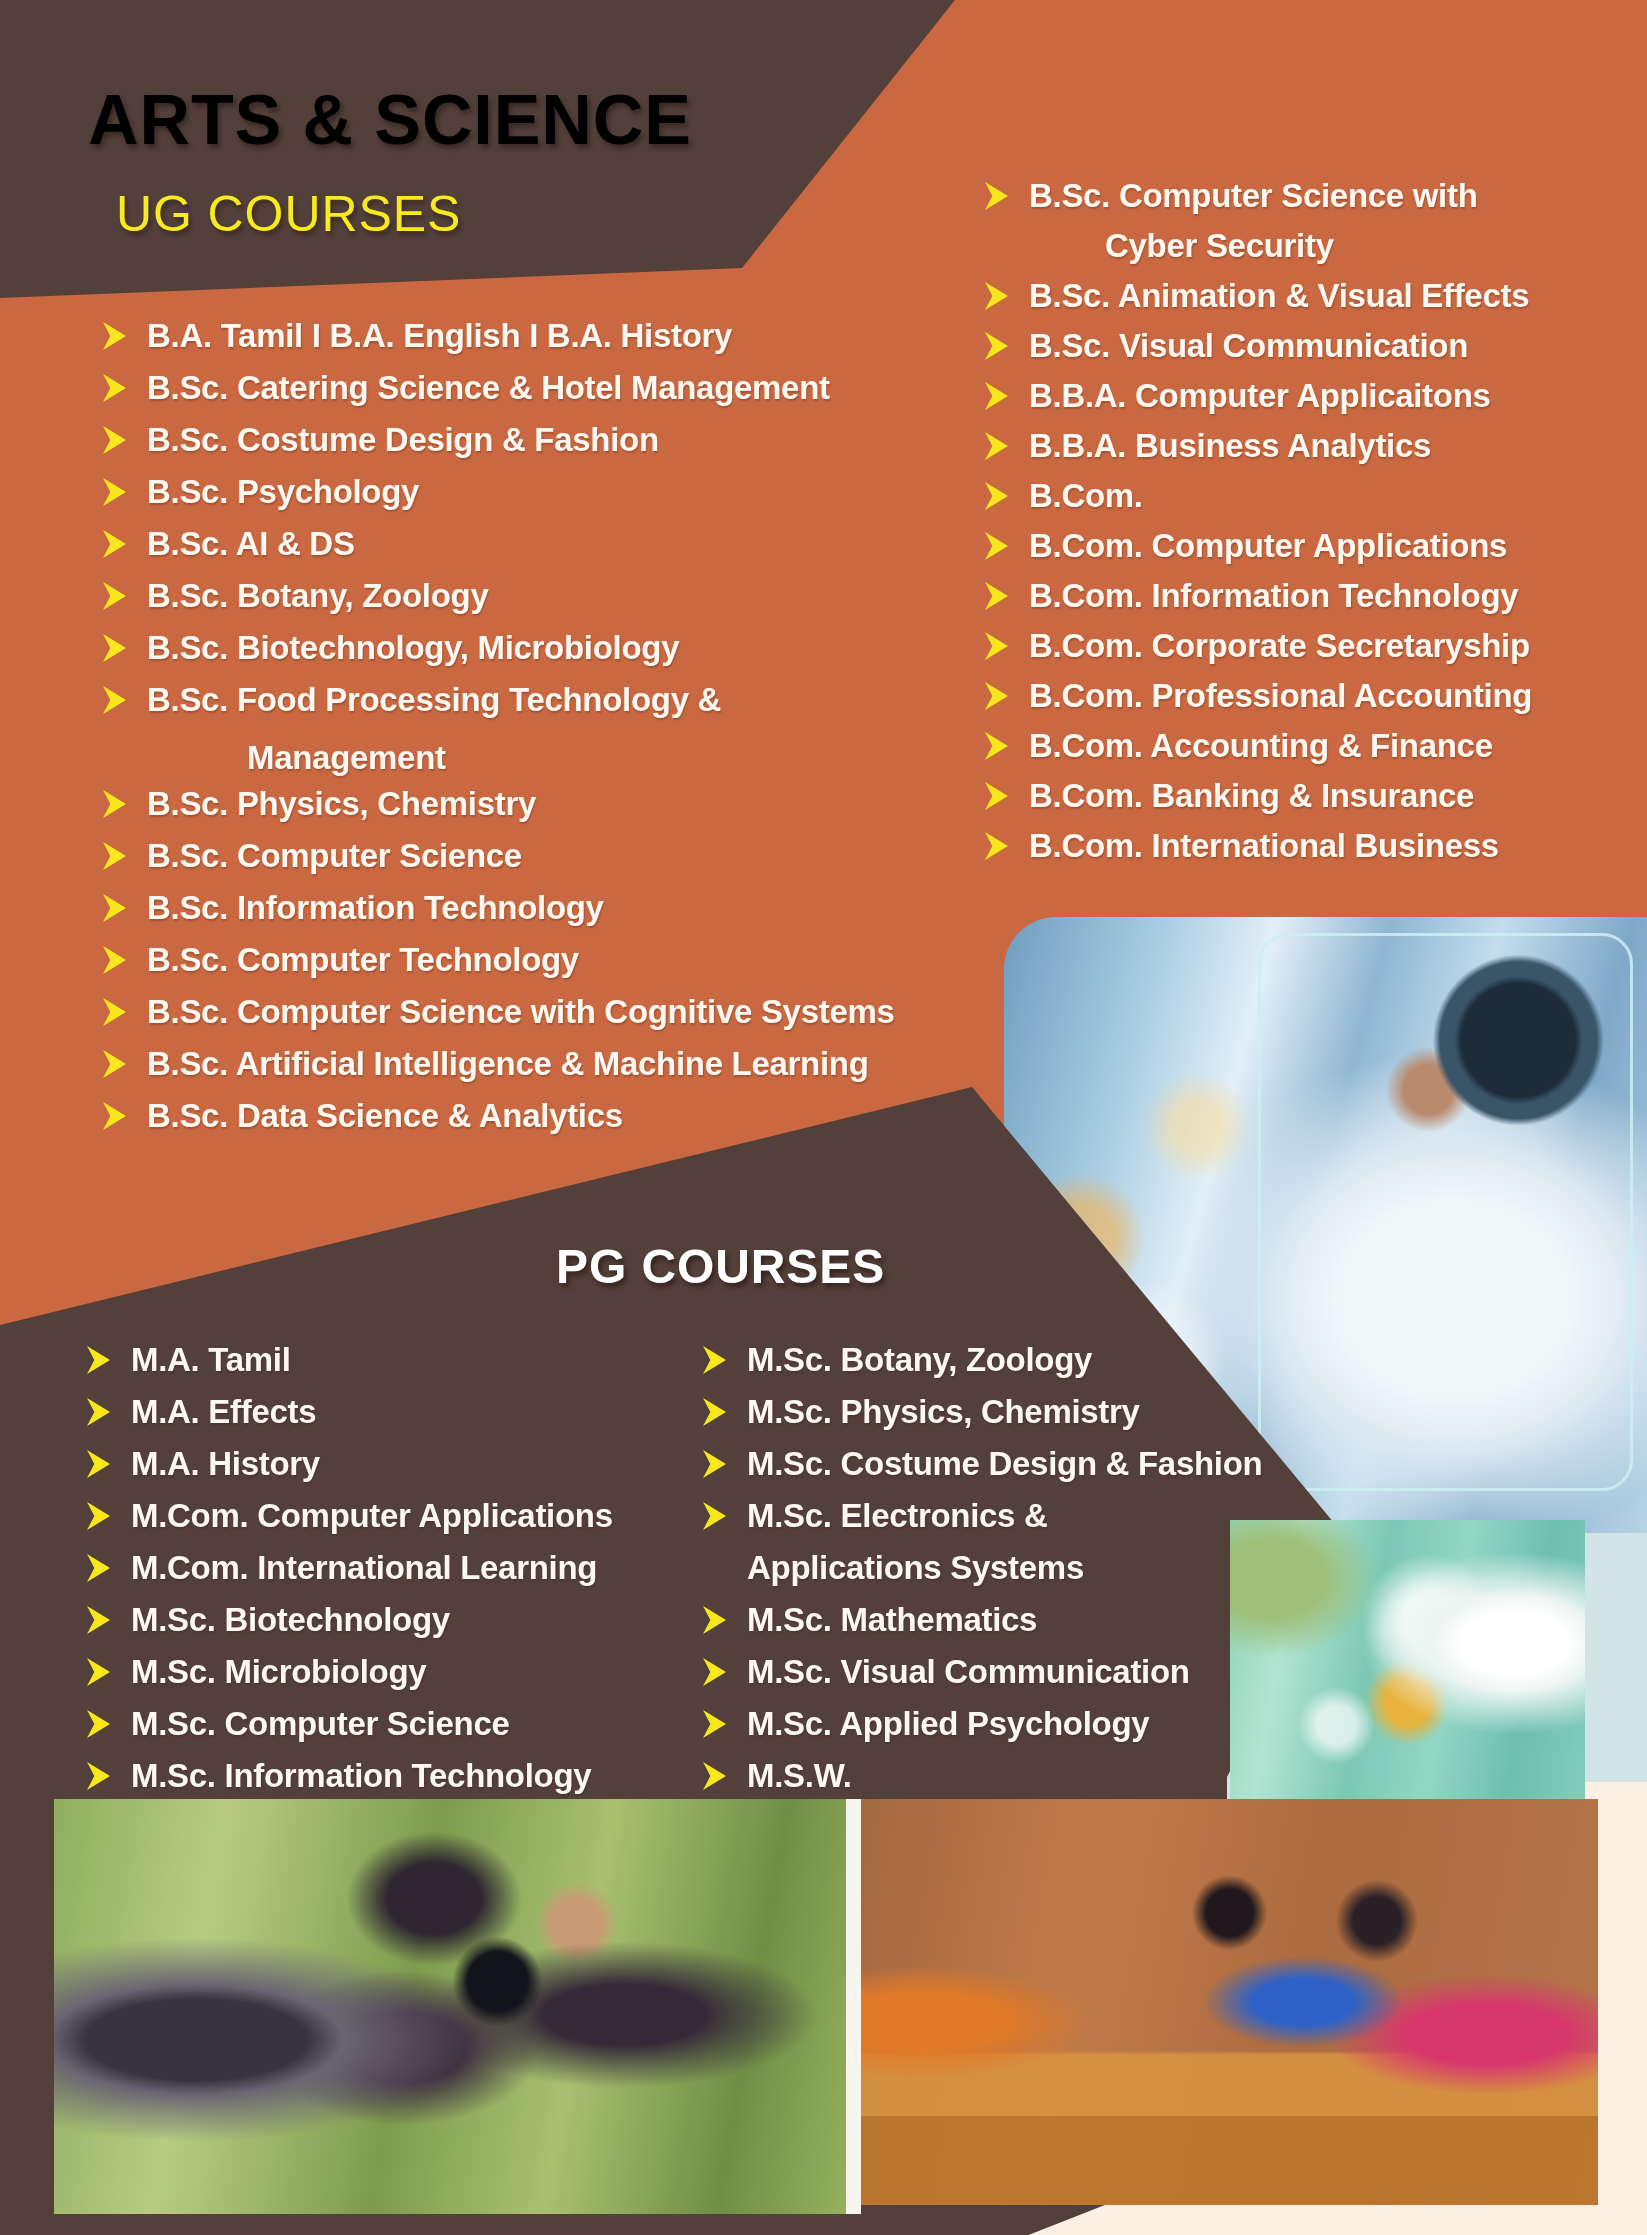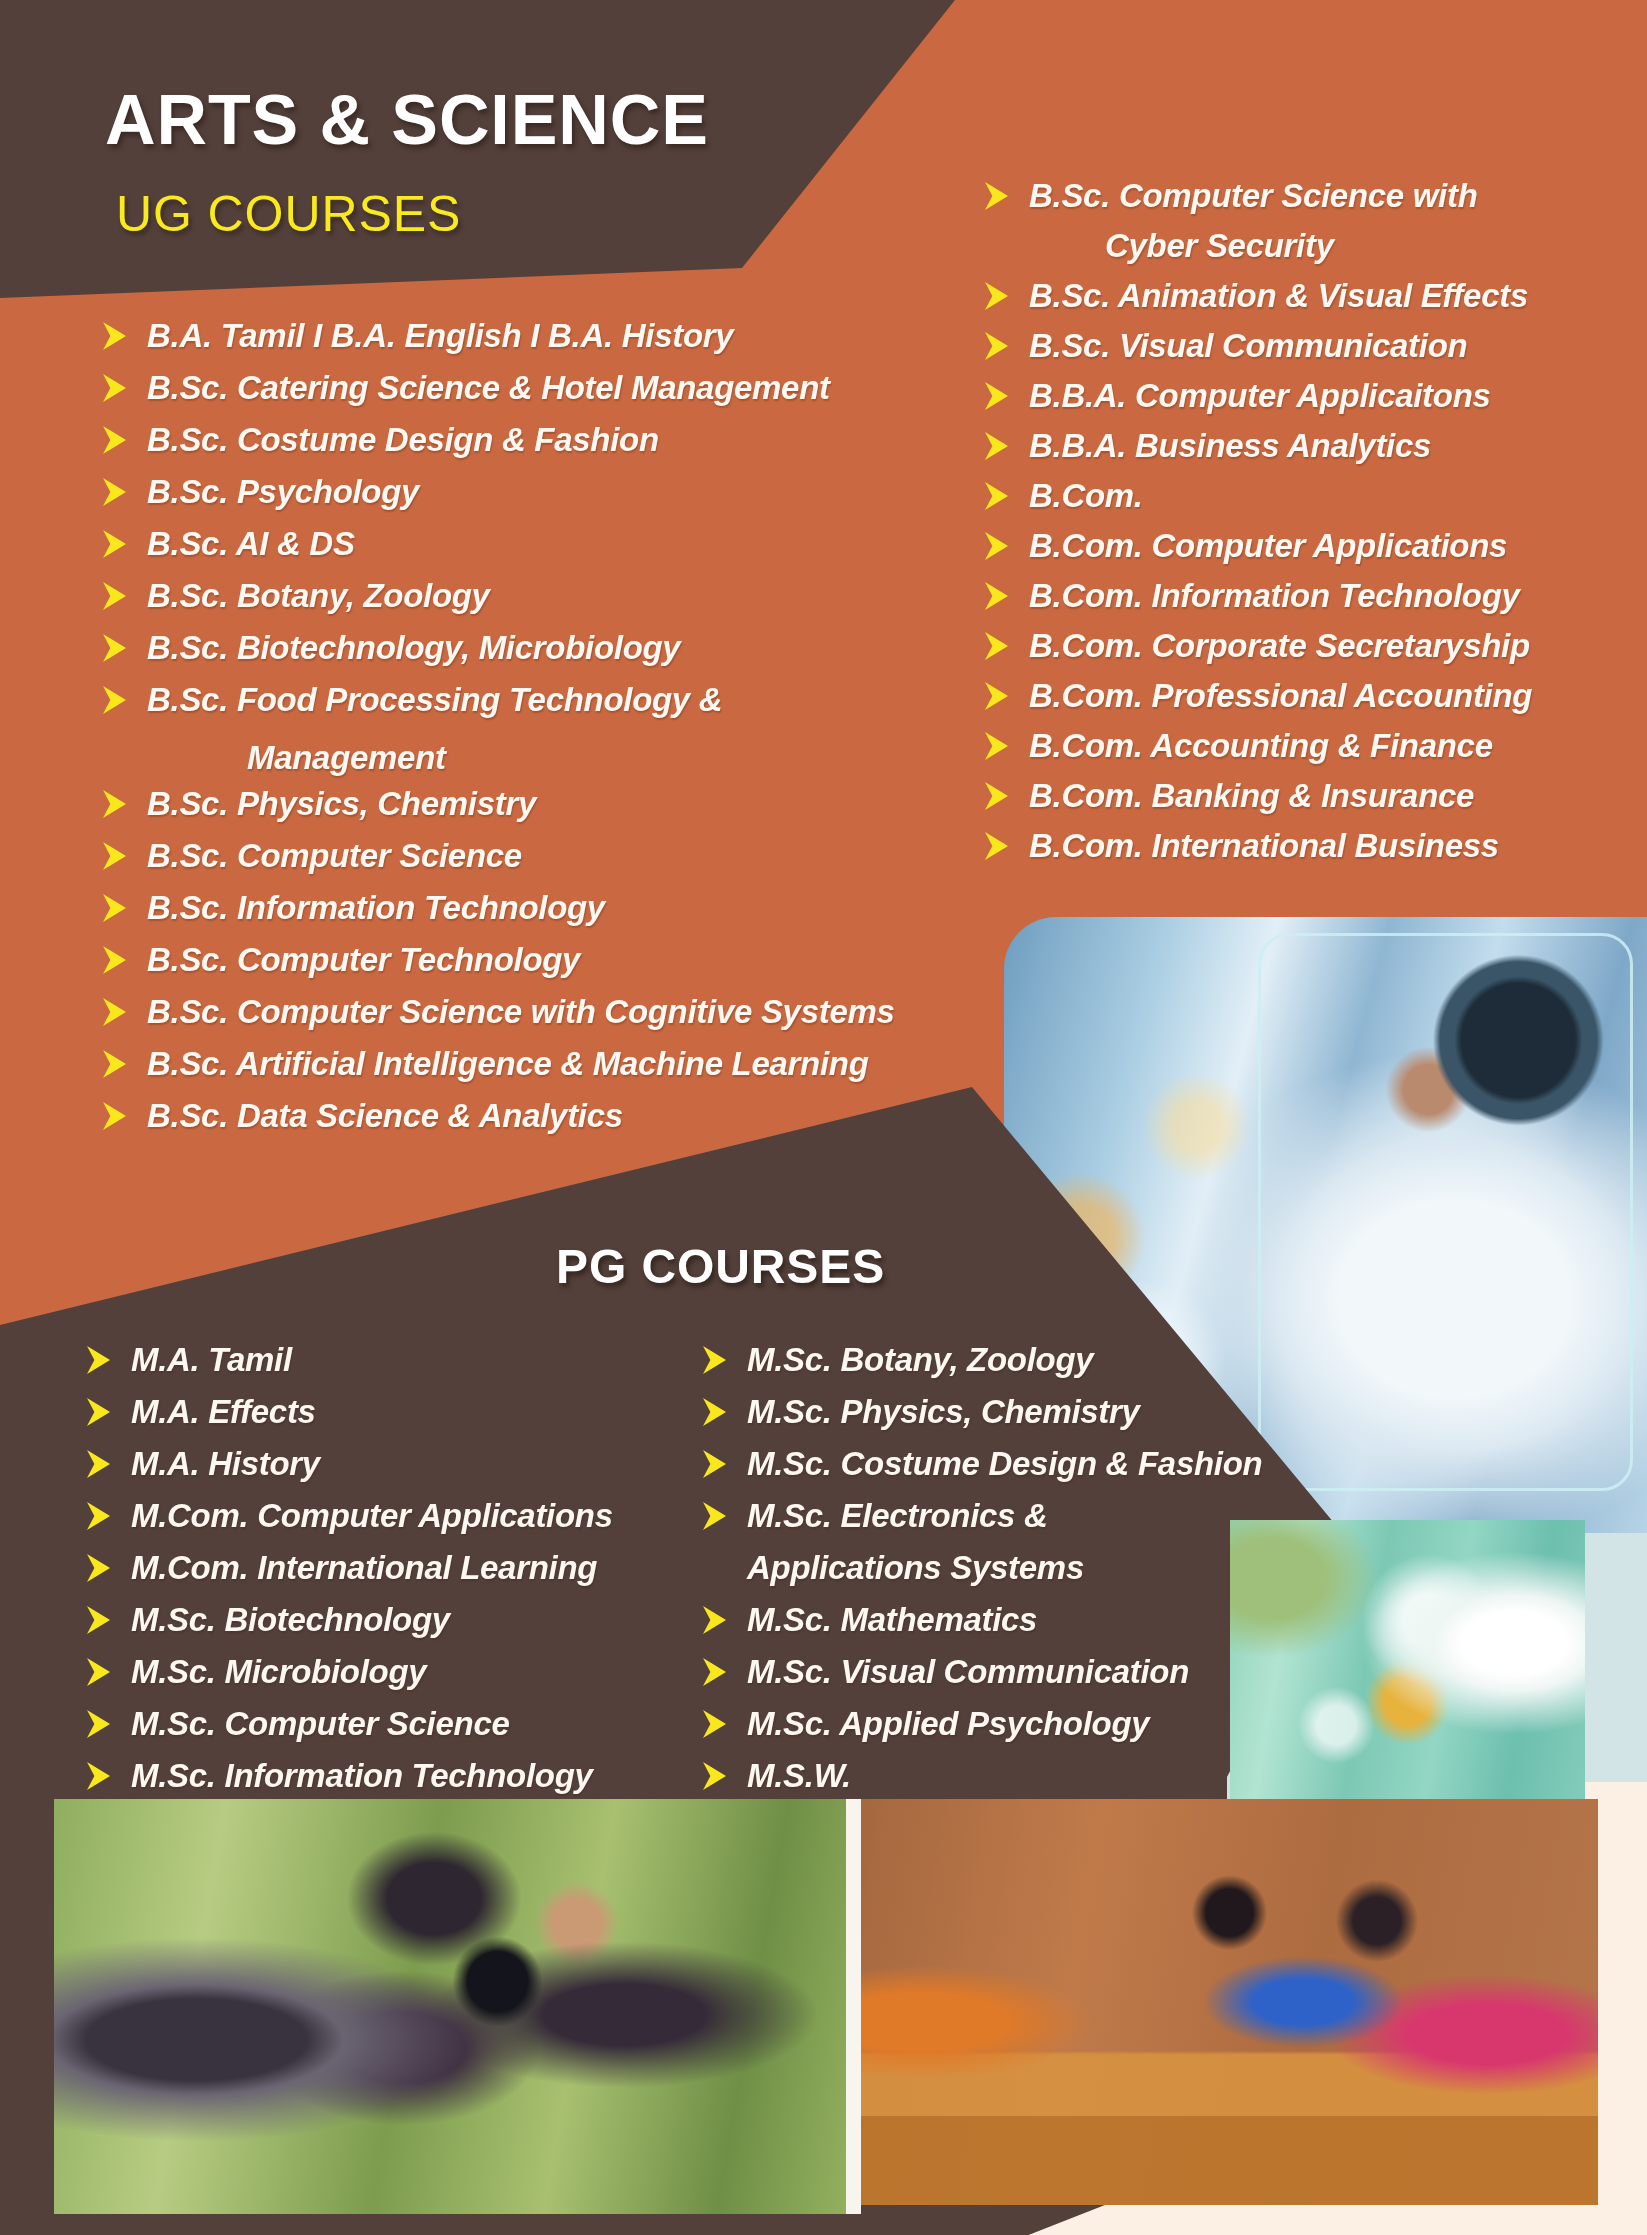--- a/index.html
+++ b/index.html
@@ -79,21 +79,21 @@
       radial-gradient(ellipse at 60% 50%, #2e62c8 0 8%, rgba(0,0,0,0) 16%),
       radial-gradient(ellipse at 85% 58%, #d8376e 0 9%, rgba(0,0,0,0) 18%),
       radial-gradient(circle at 50% 28%, #20181c 0 5%, rgba(0,0,0,0) 8%),
       radial-gradient(circle at 70% 30%, #2a2026 0 4%, rgba(0,0,0,0) 7%),
       linear-gradient(180deg, rgba(0,0,0,0) 62%, rgba(216,146,64,.9) 63% 78%, rgba(188,118,44,.92) 78% 100%),
       linear-gradient(100deg,#a5683f 0%,#c07a4a 30%,#ad6b40 60%,#b5754a 100%);
   }
 
   
   .page-title{
-    left:105px;top:80px;color:#ffffff;font-size:70px;font-weight:700;letter-spacing:0.9px;
+    left:88px;top:80px;color:#000000;font-size:70px;font-weight:700;letter-spacing:0.9px;
     text-shadow:2.6px 3.5px 5.2px rgba(35,22,18,.55);white-space:nowrap;
   }
   .ug-heading{
     left:116px;top:185px;color:#f8ea1e;font-size:50px;font-weight:400;letter-spacing:0.9px;
     text-shadow:2.6px 3.5px 4.4px rgba(35,22,18,.5);white-space:nowrap;
   }
   .pg-heading{
     left:556px;top:1239px;color:#ffffff;font-size:48px;font-weight:700;letter-spacing:0.9px;
     text-shadow:2.6px 3.5px 5.2px rgba(30,18,14,.6);white-space:nowrap;
   }
@@ -105,21 +105,20 @@
   .list-ug-right .row{height:50px;}
   .list-pg .row{height:52px;}
   .arrow{
     width:23px;height:28px;background:#f8e71c;flex:0 0 23px;margin-right:21px;
     clip-path:polygon(0 0,100% 50%,0 100%,32% 50%);
     filter:drop-shadow(0.9px 1.7px 0.9px rgba(60,30,20,.25));
   }
   .ct{
     color:#fdf9f2;font-size:33px;font-weight:700;letter-spacing:-0.3px;white-space:nowrap;
     text-shadow:0.9px 1.7px 1.7px rgba(60,30,20,.28);
-    font-style:italic;
   }
 </style>
 </head>
 <body>
 
 <div class="abs lightblue-strip"></div>
 <div class="abs cream-corner"></div>
 <div class="abs cream-bottom"></div>
 <div class="abs robot-photo"></div>
 <div class="abs robot-frame"></div>

